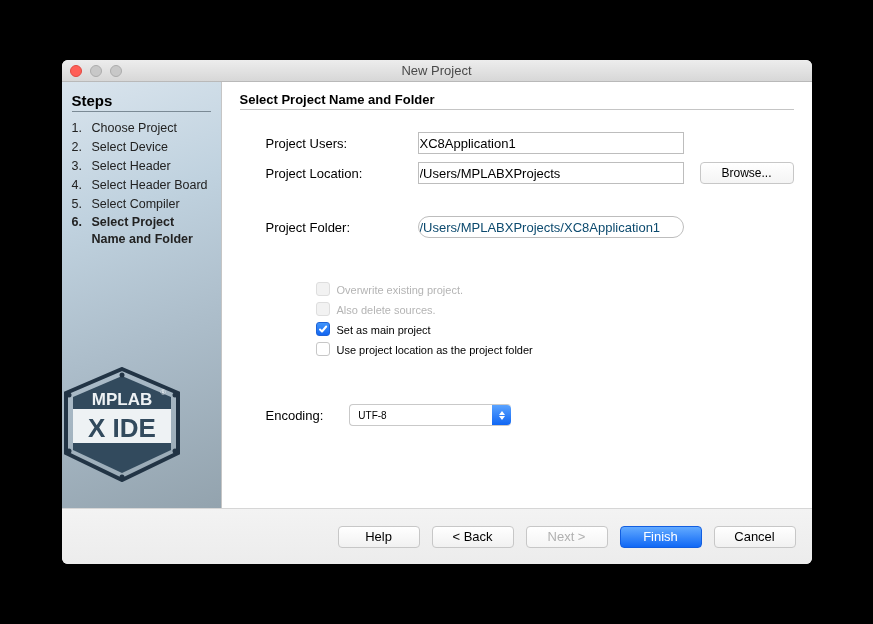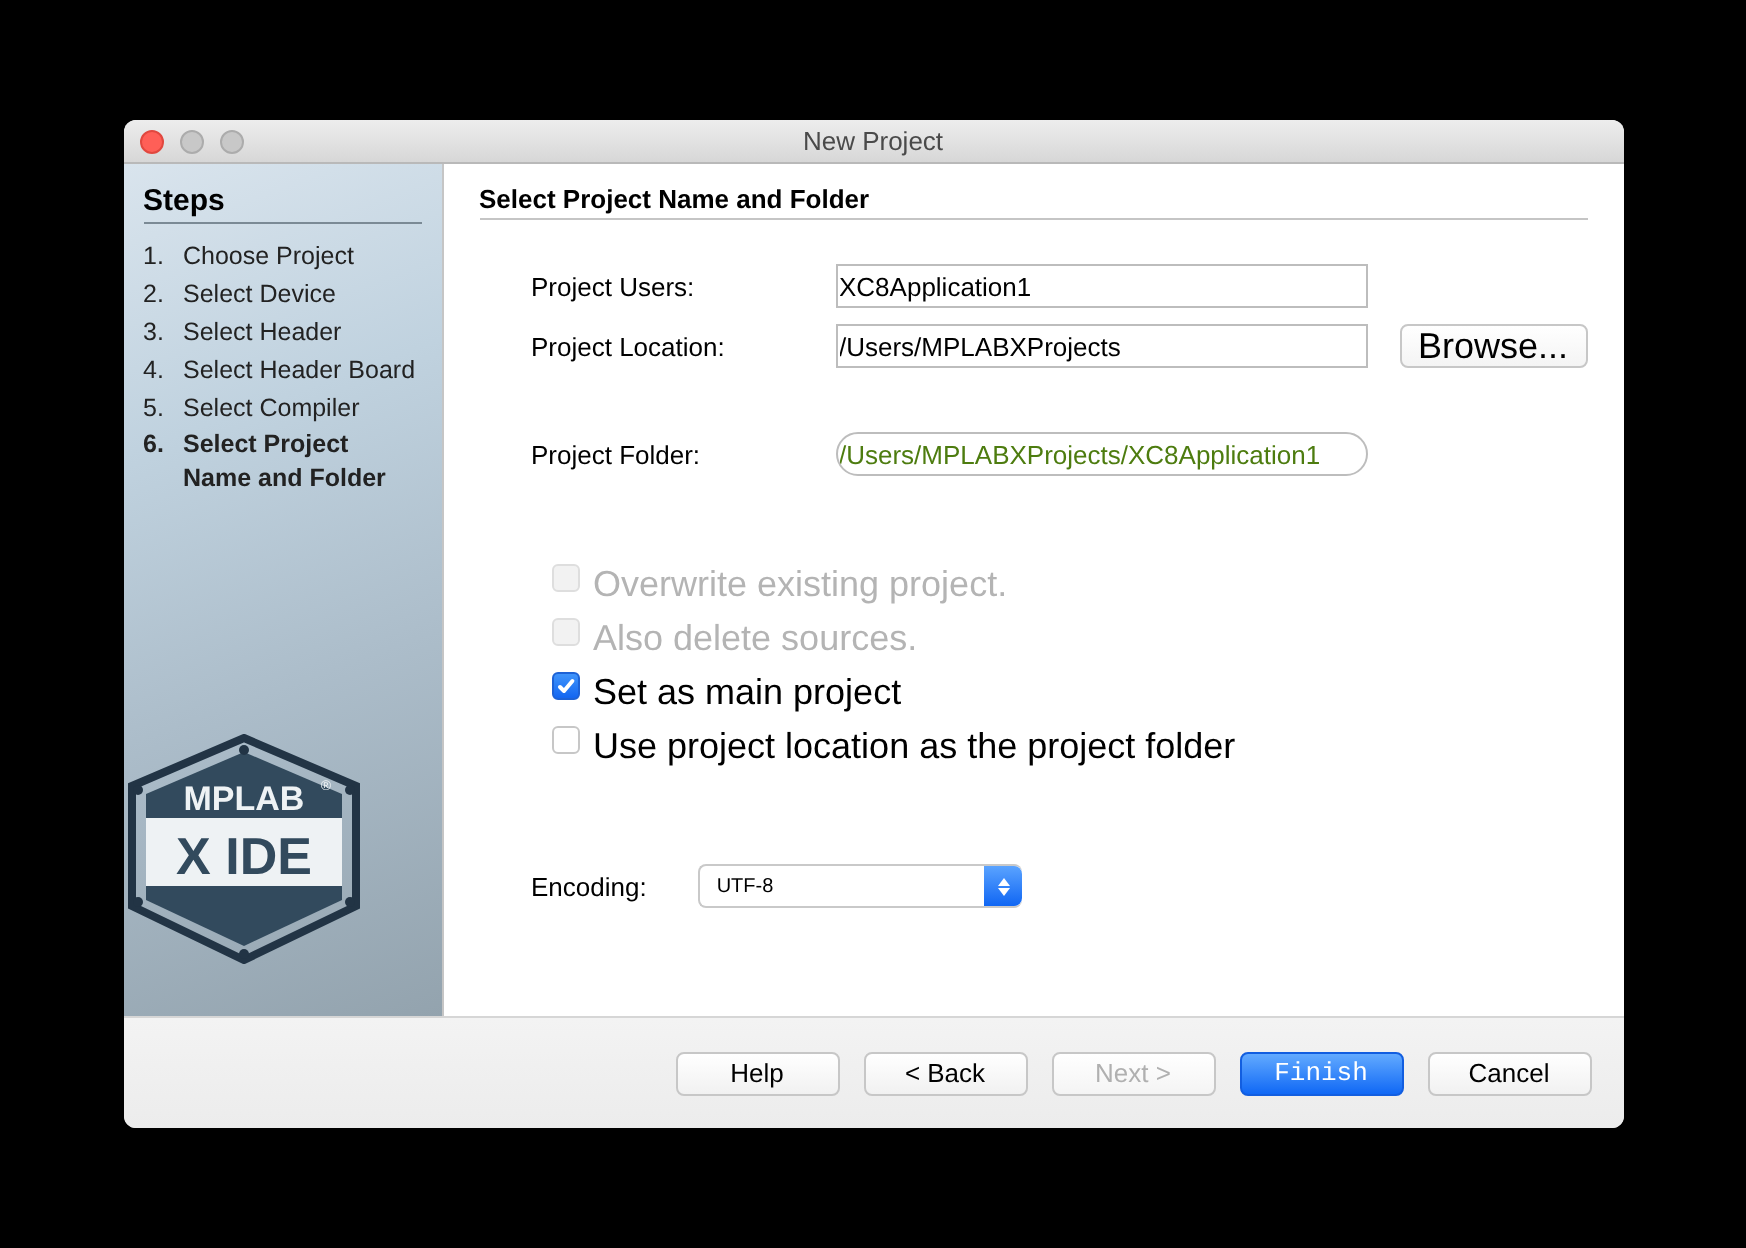--- a/index.html
+++ b/index.html
@@ -138,48 +138,49 @@
     .text-input {
       height: 22px;
       border: 1px solid #bdbdbd;
       background: #fff;
       padding: 0 1px;
       font-size: 13px;
       font-family: inherit;
     }
     .text-input[disabled] {
       background: #fff;
-      color: #4d7c0f;
+      color: #0c4a6e;
       border-radius: 11px;
     }
     .browse-btn {
       width: 94px;
       height: 22px;
       border-radius: 4px;
       border: 1px solid #c7c7c7;
       background: linear-gradient(to bottom, #ffffff, #f4f4f4);
-      font-size: 18px;
+      font-size: 12px;
       font-family: inherit;
       cursor: default;
       margin-left: 6px;
     }
     .gap-row { height: 16px; grid-column: 1 / -1; }
     .checkboxes {
       margin-top: 44px;
       padding-left: 36px;
       display: flex;
       flex-direction: column;
       gap: 6px;
     }
     .cb-row {
       display: flex;
-      align-items: flex-start;
+      align-items: flex-end;
       gap: 7px;
-      font-size: 18px;
+      font-size: 11px;
       color: #000;
+      margin-left: 40px;
     }
     .cb-row.disabled { color: #b4b4b4; }
     .cb {
       width: 14px; height: 14px;
       border-radius: 3px;
       border: 1px solid #c7c7c7;
       background: #fff;
       display: inline-flex;
       align-items: center;
       justify-content: center;
@@ -253,21 +254,20 @@
       background: linear-gradient(to bottom, #ffffff, #f1f1f1);
       font-size: 13px;
       font-family: inherit;
       color: #000;
       cursor: default;
     }
     .footer button.primary {
       background: linear-gradient(to bottom, #62aaff, #1068f5);
       border-color: #125ee0;
       color: #fff;
-      font-family: Liberation Mono, monospace;
     }
     .footer button.disabled {
       color: #b0b0b0;
       background: linear-gradient(to bottom, #ffffff, #f4f4f4);
     }
   </style>
 </head>
 <body>
 
 <div class="window">

